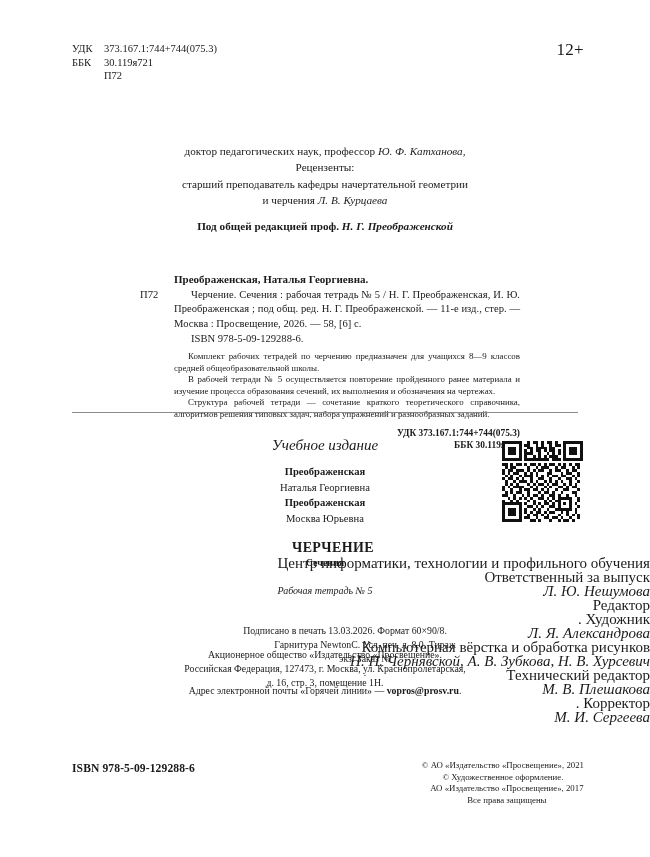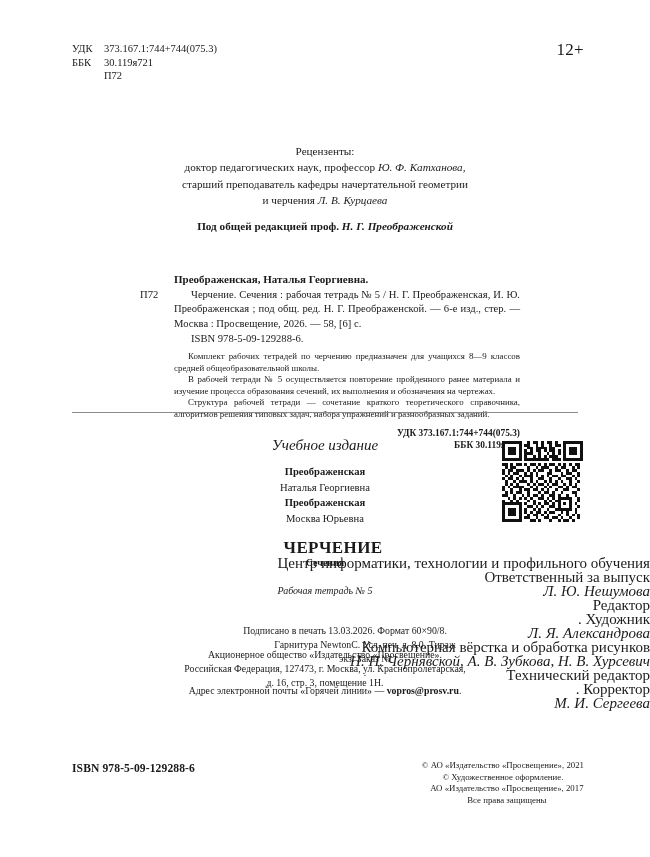--- a/index.html
+++ b/index.html
@@ -161,21 +161,21 @@
   }
   .imprint .authors span {
     display: block;
     line-height: 15.5px;
   }
   .imprint .authors b { font-weight: bold; }
   .imprint .title {
     display: block;
     margin-top: 14px;
     font-weight: bold;
-    font-size: 17px;
+    font-size: 14px;
     letter-spacing: .4px;
     margin-left: 16px;
   }
   .imprint .subtitle {
     display: block;
     margin-top: 0;
     font-weight: bold;
     font-size: 10px;
   }
   .imprint .series {
@@ -274,32 +274,32 @@
     </span>
     <span class="row">
       <span class="lbl">ББК</span><span>30.119я721</span>
     </span>
     <span class="shelf">П72</span>
   </div>
 
   <div class="age-rating">12+</div>
 
   <div class="reviewers">
+    <span class="lead"><span>доктор педагогических наук, профессор </span><span class="nm">Ю. Ф. Катханова</span><span>,</span></span>
     <span class="lead">Рецензенты:</span>
-    <span class="lead"><span>доктор педагогических наук, профессор </span><span class="nm">Ю. Ф. Катханова</span><span>,</span></span>
     <span class="lead">старший преподаватель кафедры начертательной геометрии</span>
     <span class="lead"><span>и черчения </span><span class="nm">Л. В. Курцаева</span></span>
     <span class="editor-line"><span>Под общей редакцией проф. </span><span class="nm-b">Н. Г. Преображенской</span></span>
   </div>
 
   <div class="biblio">
     <span class="author-head">Преображенская, Наталья Георгиевна.</span>
     <div class="record">
       <span class="shelfmark">П72</span>
-      <div class="record-body">Черчение. Сечения : рабочая тетрадь № 5 / Н. Г. Преображенская, И. Ю. Преображенская ; под общ. ред. Н. Г. Преображенской. — 6-е изд., стер. — Москва : Просвещение, 2026. — 58, [6] с.</div>
+      <div class="record-body">Черчение. Сечения : рабочая тетрадь № 5 / Н. Г. Преображенская, И. Ю. Преображенская ; под общ. ред. Н. Г. Преображенской. — 11-е изд., стер. — Москва : Просвещение, 2026. — 58, [6] с.</div>
       <span class="isbn">ISBN 978-5-09-129288-6.</span>
     </div>
     <div class="annotation">
       <p>Комплект рабочих тетрадей по черчению предназначен для учащихся 8—9 классов средней общеобразовательной школы.</p>
       <p>В рабочей тетради № 5 осуществляется повторение пройденного ранее материала и изучение процесса образования сечений, их выполнения и обозначения на чертежах.</p>
       <p>Структура рабочей тетради — сочетание краткого теоретического справочника, алгоритмов решения типовых задач, набора упражнений и разнообразных заданий.</p>
     </div>
     <div class="codes-repeat">
       <span>УДК 373.167.1:744+744(075.3)</span>
       <span>ББК 30.119я721</span>
@@ -579,20 +579,21 @@
         <span>Редактор </span>
         <span>. Художник </span>
         <span class="nm">Л. Я. Александрова</span>
       </span>
     <span>
         <span>Компьютерная вёрстка и обработка рисунков </span>
         <span class="nm">Н. П. Чернявской, А. В. Зубкова, Н. В. Хурсевич</span>
       </span>
     <span>
         <span>Технический редактор </span>
+        <span class="nm">М. В. Плешакова</span>
         <span>. Корректор </span>
         <span class="nm">М. И. Сергеева</span>
       </span>
   </div>
 
   <div class="printdata">
     <span>Подписано в печать 13.03.2026. Формат 60×90/8.</span>
     <span>
         <span>Гарнитура NewtonC. Усл. печ. л. 8,0. Тираж</span>
         <span class="gap-wide"></span>

